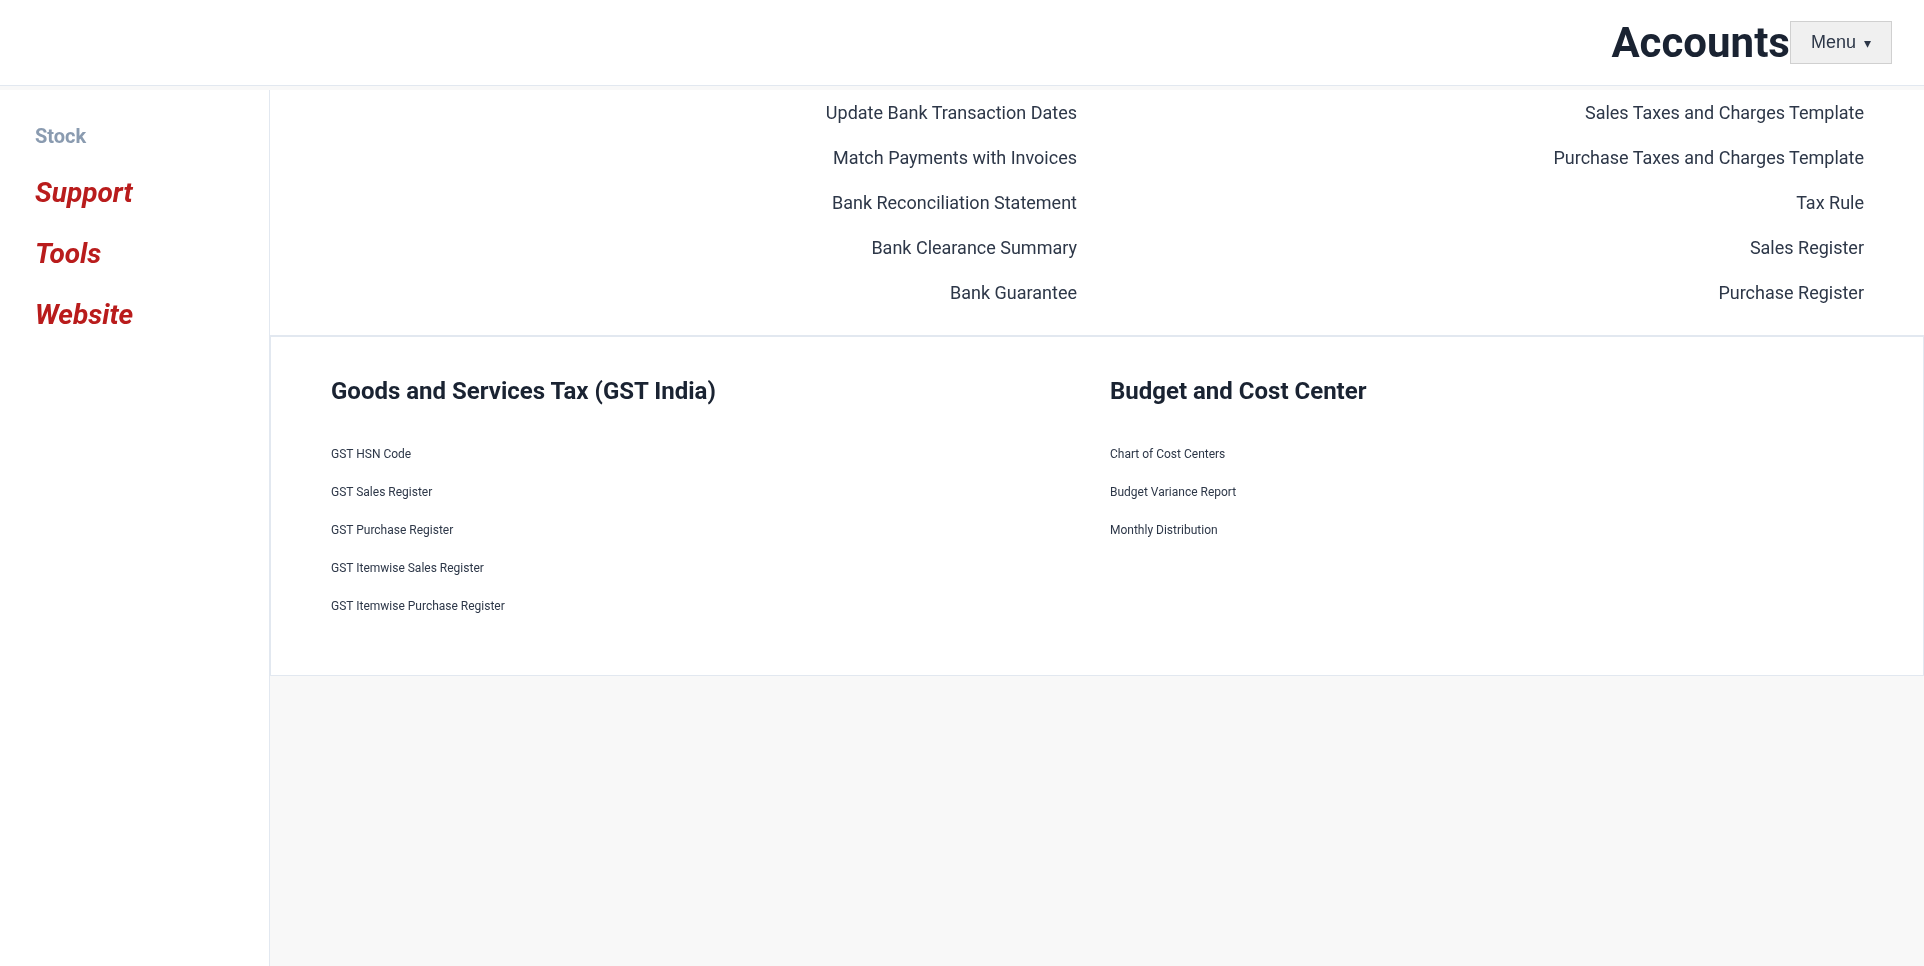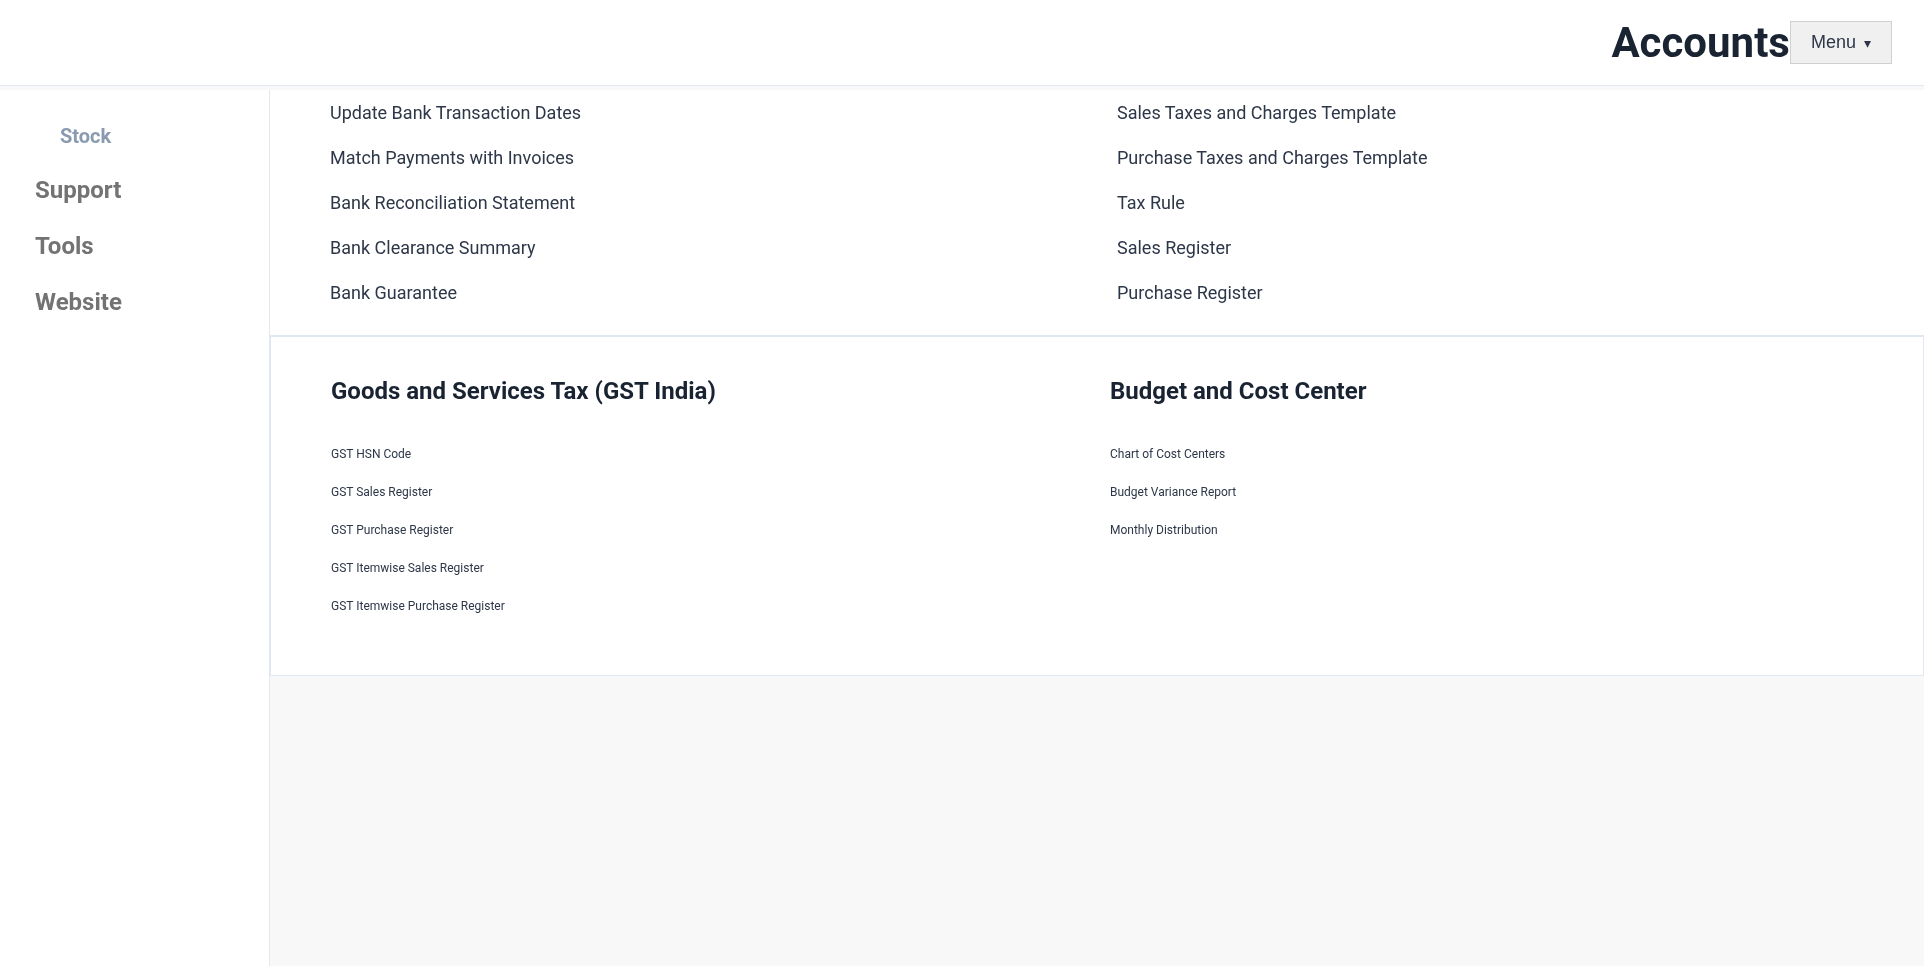--- a/index.html
+++ b/index.html
@@ -64,35 +64,35 @@
       width: 270px;
       min-width: 270px;
       background: #ffffff;
       padding: 20px 0;
       border-right: 1px solid #e2e8f0;
       min-height: calc(966px - 90px);
     }
 
     .sidebar-item {
       padding: 14px 32px;
-      font-size: 24px;
-      font-weight: 700;
-      color: #737373;
+      font-size: 28px;
+      font-weight: 700;
+      color: #b91c1c;
       cursor: pointer;
       border-left: 3px solid transparent;
+      font-style: italic;
     }
 
     .sidebar-item-faded {
       padding: 14px 32px;
       font-size: 20px;
       font-weight: 700;
       color: #8a9bb0;
       cursor: pointer;
       border-left: 3px solid transparent;
-      margin-left: 25px;
     }
 
     .main-content {
       flex: 1;
       background: #f8f8f8;
       overflow-y: auto;
     }
 
     .section-card {
       background: #ffffff;
@@ -126,20 +126,21 @@
     .top-partial {
       background: #ffffff;
       border-bottom: 1px solid #e2e8f0;
       padding: 0 60px 20px 60px;
     }
 
     .top-partial-row {
       display: grid;
       grid-template-columns: 1fr 1fr;
       gap: 40px;
+      text-align: right;
     }
 
     .top-partial-col .link-item {
       font-size: 18px;
     }
   </style>
 </head>
 <body>
 
 <div class="header">

